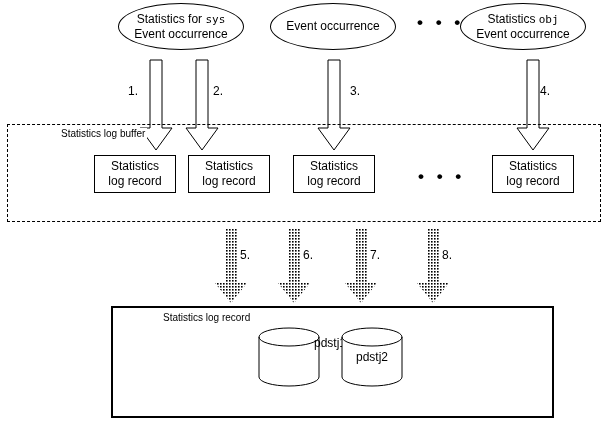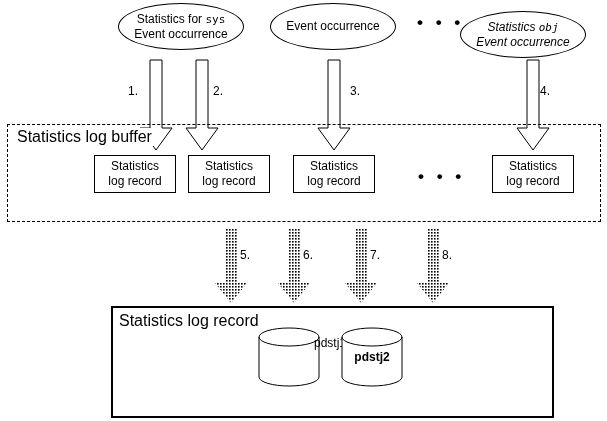--- a/index.html
+++ b/index.html
@@ -57,22 +57,23 @@
     border: 1px dashed #000000;
     box-sizing: border-box;
     background: transparent;
   }
   .solidbox {
     border: 2px solid #000000;
     box-sizing: border-box;
     background: transparent;
   }
   .container-label {
-    font-size: 16px;
-    white-space: nowrap;
+    font-size: 10px;
+    white-space: nowrap;
+    margin-left: 44px;
   }
 
   
   .steplabel {
     font-size: 12px;
     white-space: nowrap;
   }
   .dots {
     font-size: 17px;
     letter-spacing: 4px;
@@ -107,21 +108,21 @@
     <div><span>Statistics for </span><span class="mono">sys</span></div>
     <div>Event occurrence</div>
   </div>
 
   <div class="abs ellipse" style="left:270px; top:3px; width:126px; height:47px;">
     <div>Event occurrence</div>
   </div>
 
   <div class="abs dots" style="left:417px; top:14px;">• • •</div>
 
-  <div class="abs ellipse" style="left:460px; top:11px; width:126px; height:47px;font-style:italic;">
+  <div class="abs ellipse" style="left:460px; top:3px; width:126px; height:47px;">
     <div><span>Statistics </span><span class="mono">obj</span></div>
     <div>Event occurrence</div>
   </div>
 
   <svg class="abs" style="left:139px; top:60px;" width="34" height="92">
     <polygon class="stroke-blk" points="11,0 23,0 23,68 33,68 17,90 1,68 11,68"></polygon>
   </svg>
   <div class="abs steplabel" style="left:128px; top:84px;">1.</div>
 
   <svg class="abs" style="left:185px; top:60px;" width="34" height="92">
@@ -217,16 +218,16 @@
       <path class="nofill" d="M1,10 A30,9 0 0 0 61,10"></path>
     </svg>
     <div class="cyl-label" style="top:9px;padding-left:41px;">pdstj1</div>
   </div>
 
   <div class="cylinder" style="left:341px; top:327px; width:62px; height:60px;">
     <svg width="62" height="60">
       <path class="stroke-blk" d="M1,10 A30,9 0 0 1 61,10 L61,50 A30,9 0 0 1 1,50 Z"></path>
       <path class="nofill" d="M1,10 A30,9 0 0 0 61,10"></path>
     </svg>
-    <div class="cyl-label" style="top:23px;font-weight:bold;">pdstj2</div>
+    <div class="cyl-label" style="top:23px;">pdstj2</div>
   </div>
 
 </div>
 
 </body></html>

